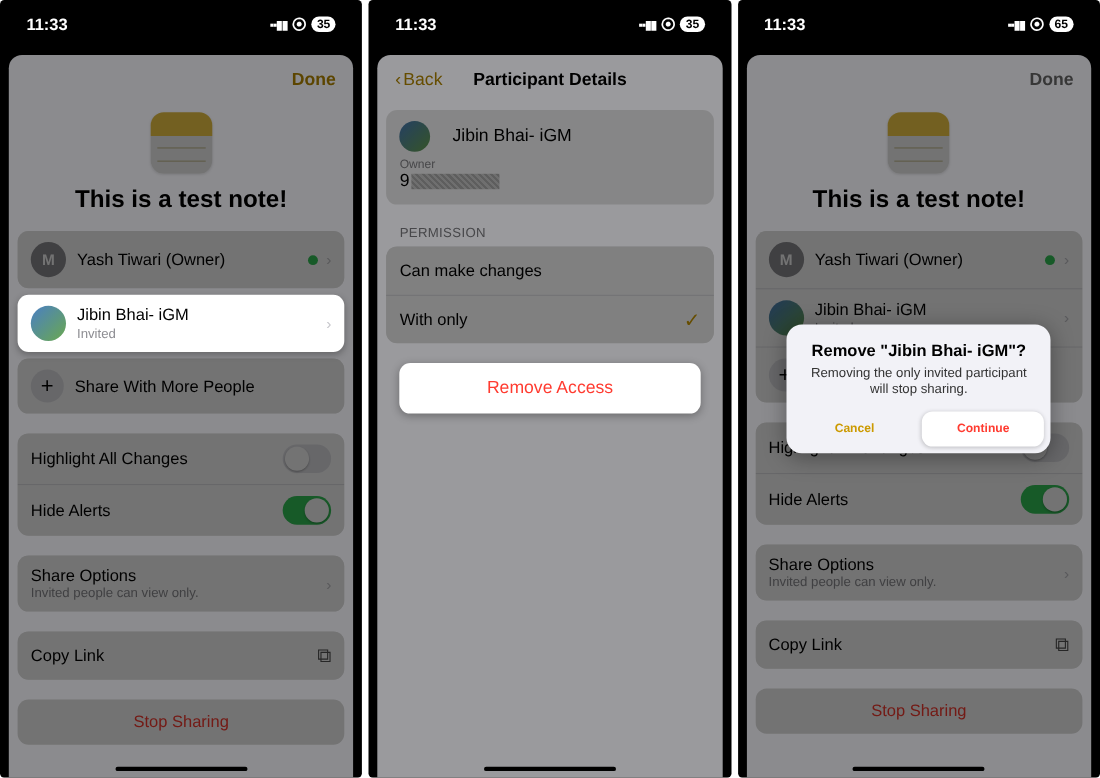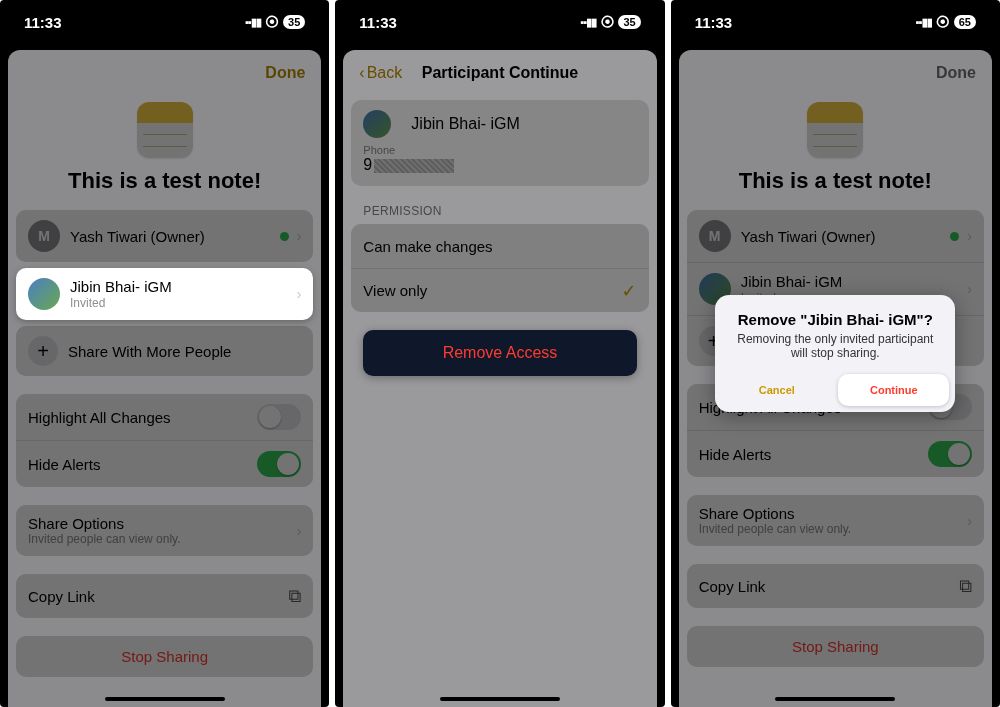--- a/index.html
+++ b/index.html
@@ -61,21 +61,21 @@
   .phone.dim-others .sheet-inner { background: #8b8b8e; }
   .keep-bright { filter: none !important; position: relative; z-index: 5; }
 
   
   .p-card { margin: 12px 8px 18px; background: rgba(255,255,255,0.75); border-radius: 10px; padding: 10px 12px 12px; }
   .p-top { display: flex; align-items: center; gap: 10px; margin-bottom: 6px; }
   .p-name { font-size: 16px; }
   .p-label { font-size: 11px; color: #8e8e93; margin-top: 4px; }
   .p-phone { font-size: 16px; color: #000; }
   .redact { display: inline-block; width: 80px; height: 14px; background: repeating-linear-gradient(45deg,#bbb,#bbb 2px,#ddd 2px,#ddd 4px); vertical-align: middle; margin-left: 2px; }
-  .remove-row { background: #0f172a; border-radius: 10px; margin: 0 20px; text-align: center; padding: 14px; color: #ff3b30; font-size: 16px; box-shadow: 0 2px 8px rgba(0,0,0,0.3); }
+  .remove-row { background: #ffffff; border-radius: 10px; margin: 0 20px; text-align: center; padding: 14px; color: #ff3b30; font-size: 16px; box-shadow: 0 2px 8px rgba(0,0,0,0.3); }
 
   
   .alert-backdrop { position: absolute; inset: 0; display: flex; align-items: center; justify-content: center; z-index: 20; }
   .alert { width: 240px; background: #f2f2f7; border-radius: 14px; overflow: hidden; box-shadow: 0 4px 20px rgba(0,0,0,0.35); }
   .alert-body { padding: 16px 14px 14px; text-align: center; }
   .alert-title { font-size: 15px; font-weight: 600; margin-bottom: 4px; }
   .alert-msg { font-size: 12px; color: #333; }
   .alert-btn { flex: 1; text-align: center; padding: 10px; font-size: 11px; }
   .alert-btn.cancel { color: #cc9a00; font-weight: 600; }
   .alert-btn.cont { color: #ff3b30; font-weight: 700;  }
@@ -191,43 +191,43 @@
       <span class="battery-pill">35</span>
     </div>
   </div>
   <div class="sheet">
     <div class="sheet-inner screen2-bg screen2-dim">
       <div class="sheet-header centered" style="position:relative;">
         <div class="back-btn">
           <span>‹</span>
           <span>Back</span>
         </div>
-        <span class="sheet-title-center">Participant Continue</span>
+        <span class="sheet-title-center">Participant Details</span>
         <span style="width:40px;"></span>
       </div>
 
       <div class="p-card">
         <div class="p-top">
           <div class="avatar photo" style="width:28px;height:28px;"></div>
           <div class="p-name">Jibin Bhai- iGM</div>
         </div>
-        <div class="p-label">Phone</div>
+        <div class="p-label">Owner</div>
         <div class="p-phone"><span>9</span><span class="redact"></span></div>
       </div>
 
       <div class="section-header">PERMISSION</div>
       <div class="list-group">
         <div class="row dim">
           <div class="row-main">
               <div class="row-title">Can make changes</div>
             </div>
         </div>
         <div class="row dim">
           <div class="row-main">
-              <div class="row-title">View only</div>
+              <div class="row-title">With only</div>
             </div>
           <span class="check">✓</span>
         </div>
       </div>
 
       <div class="keep-bright remove-row">Remove Access</div>
 
       <div class="home-indicator"></div>
     </div>
   </div>

